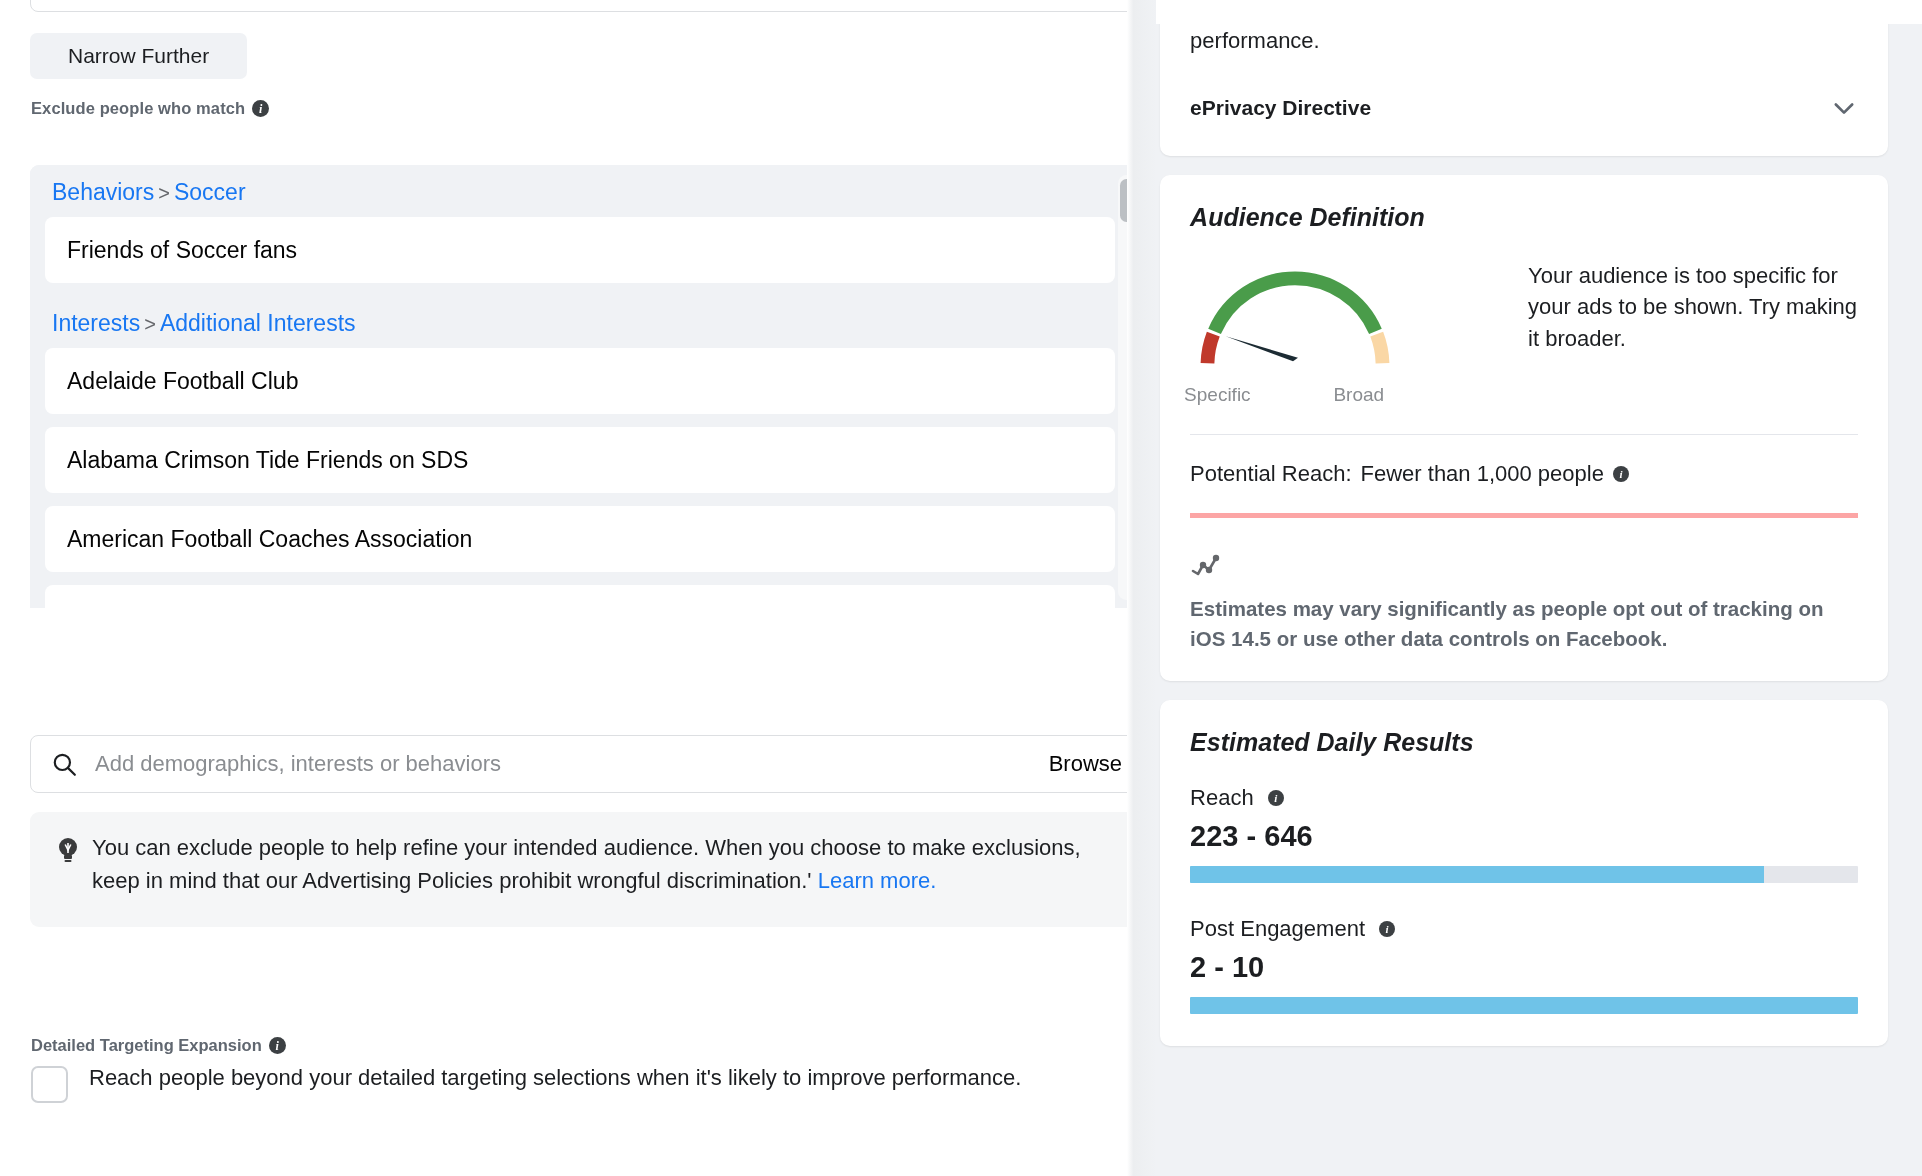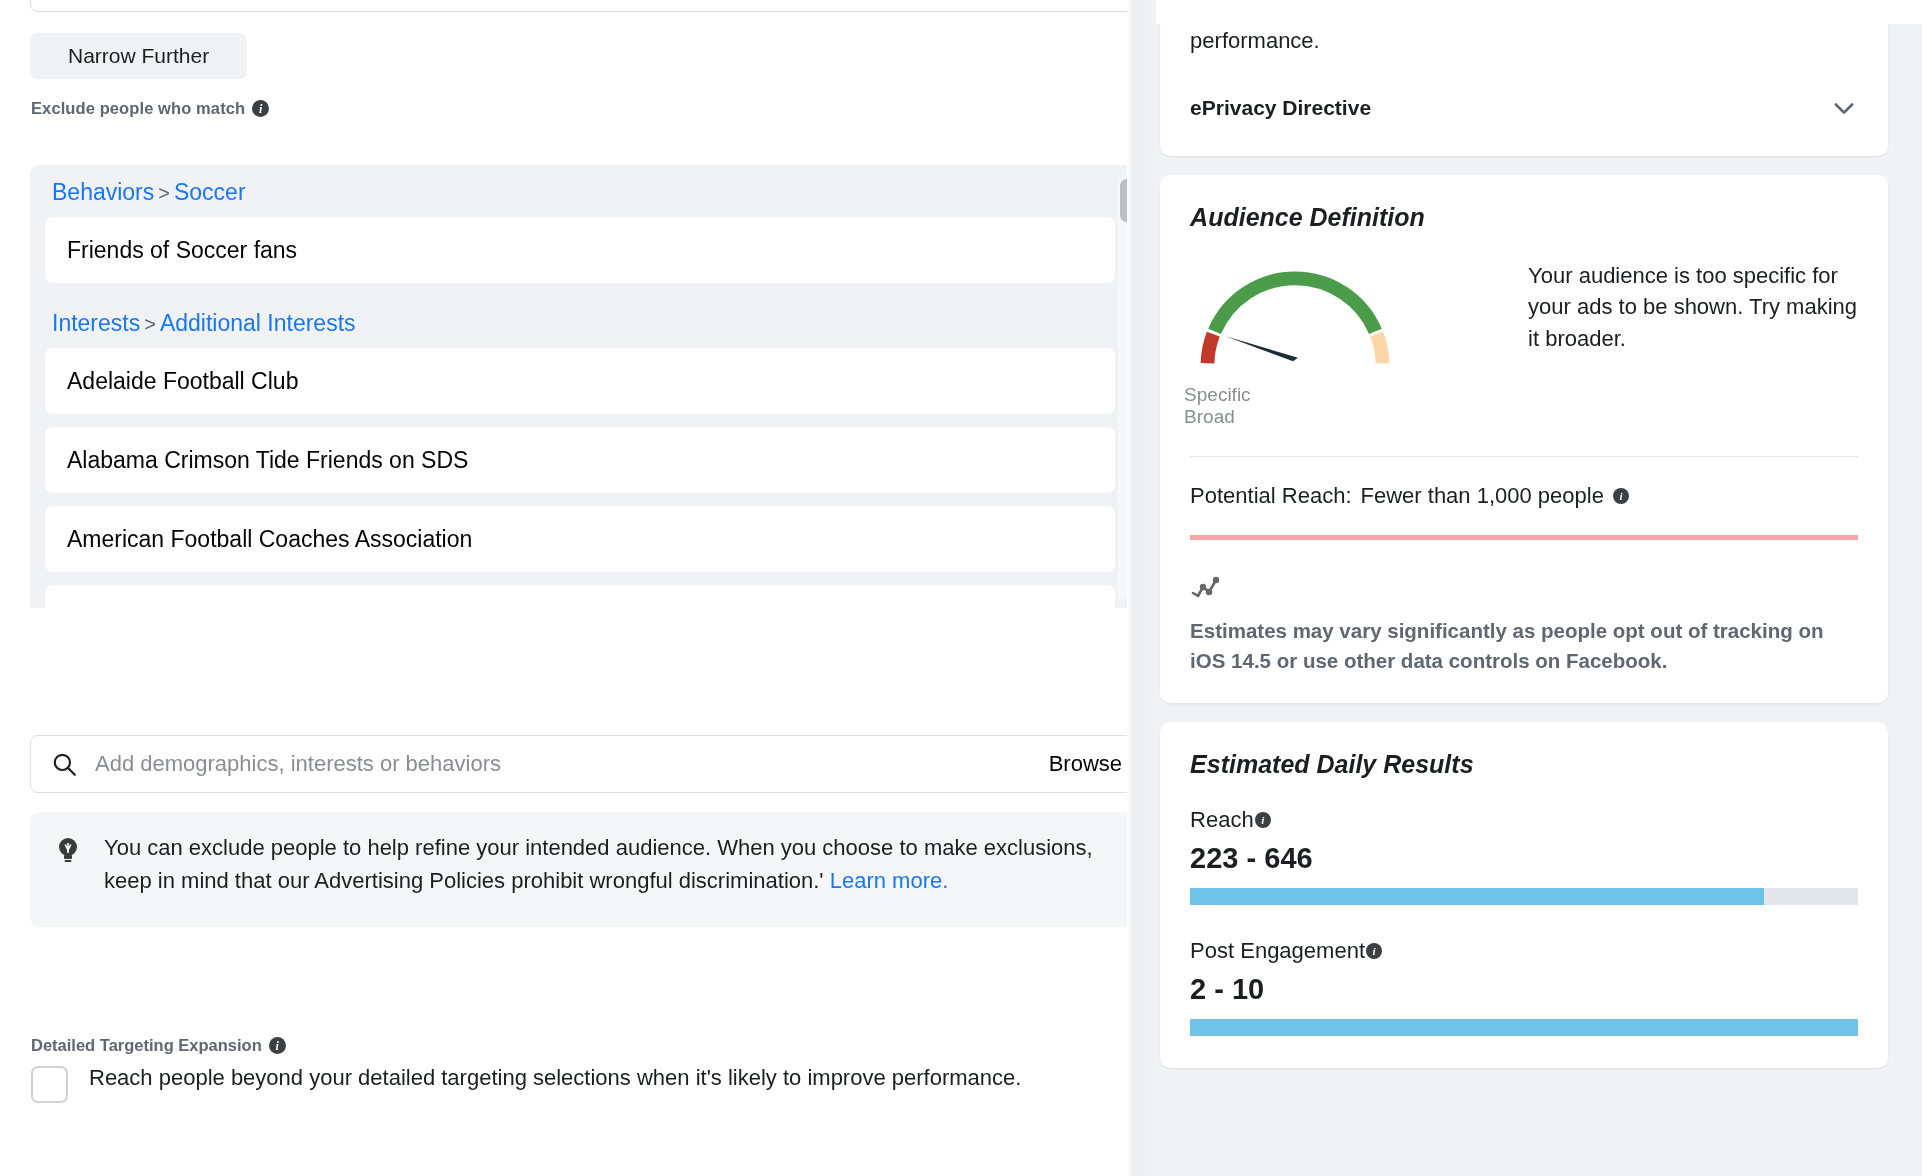--- a/index.html
+++ b/index.html
@@ -172,21 +172,21 @@
   .tip-box {
     position: absolute;
     left: 30px;
     top: 812px;
     width: 1115px;
     min-height: 115px;
     background: #f5f6f7;
     border-radius: 9px;
     display: flex;
     padding: 20px 24px 20px 26px;
-    gap: 24px;
+    gap: 12px;
   }
   .bulb-icon { width: 24px; height: 30px; flex: none; margin-top: 4px; }
   .tip-text {
     font-size: 22px;
     line-height: 1.48;
     color: #1c1e21;
   }
   .tip-text a { color: #1877f2; text-decoration: none; }
 
   
@@ -284,21 +284,20 @@
   .aud-body { display: flex; gap: 18px; }
   .gauge-wrap { width: 320px; flex: none; position: relative; }
   .gauge-labels {
     display: flex;
     justify-content: space-between;
     width: 200px;
     margin-left: -6px;
     margin-top: 2px;
     font-size: 19px;
     color: #8a8d91;
-    flex-direction: column;
   }
   .aud-msg {
     font-size: 22px;
     line-height: 1.43;
     color: #1c1e21;
     flex: 1;
   }
   .divider { height: 1px; background: #e4e6eb; margin: 28px 0 0 0; }
   .reach-line {
     font-size: 22px;
@@ -324,21 +323,21 @@
     color: #606770;
   }
 
   
   .card-daily { padding-top: 28px; padding-bottom: 28px; }
   .metric-label {
     font-size: 22px;
     color: #1c1e21;
     display: flex;
     align-items: center;
-    gap: 1px;
+    gap: 14px;
     margin-bottom: 9px;
   }
   .metric-value {
     font-size: 29px;
     font-weight: bold;
     color: #1c1e21;
     margin-bottom: 13px;
   }
   .bar-track {
     height: 17px;

